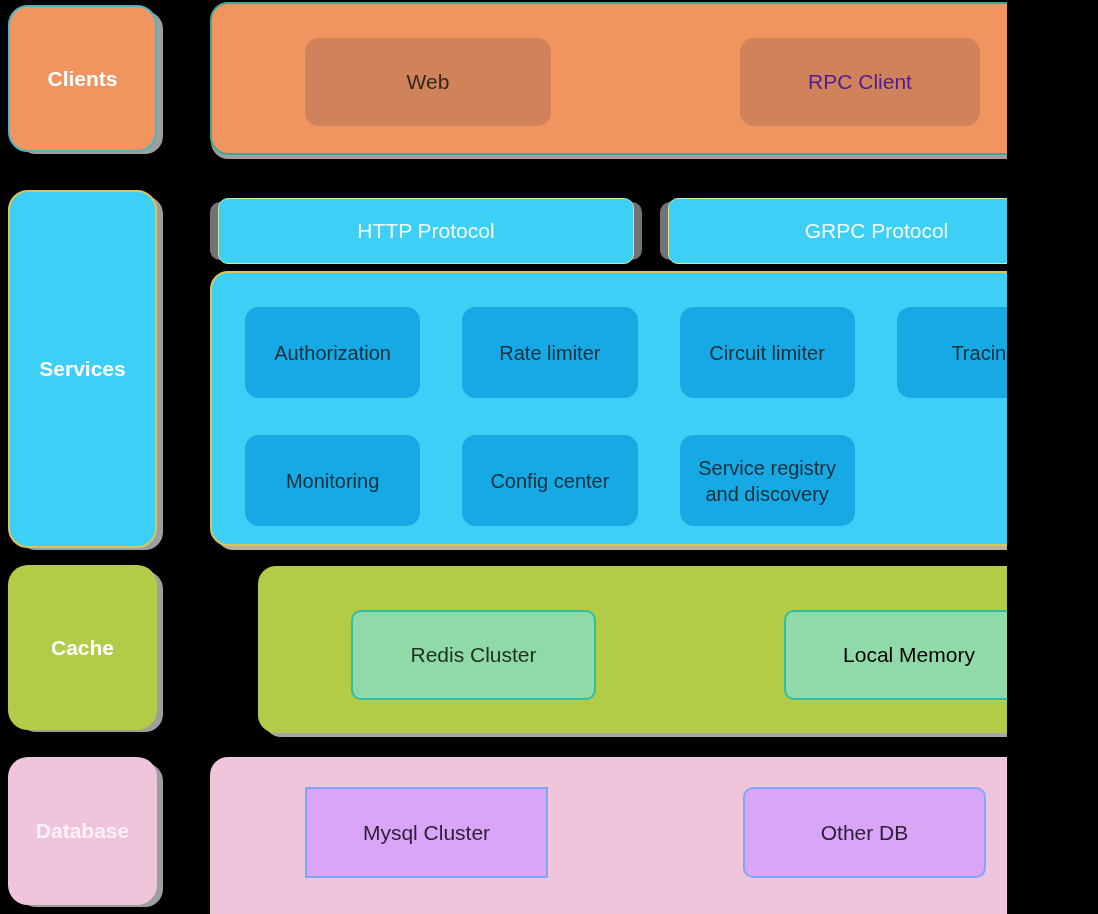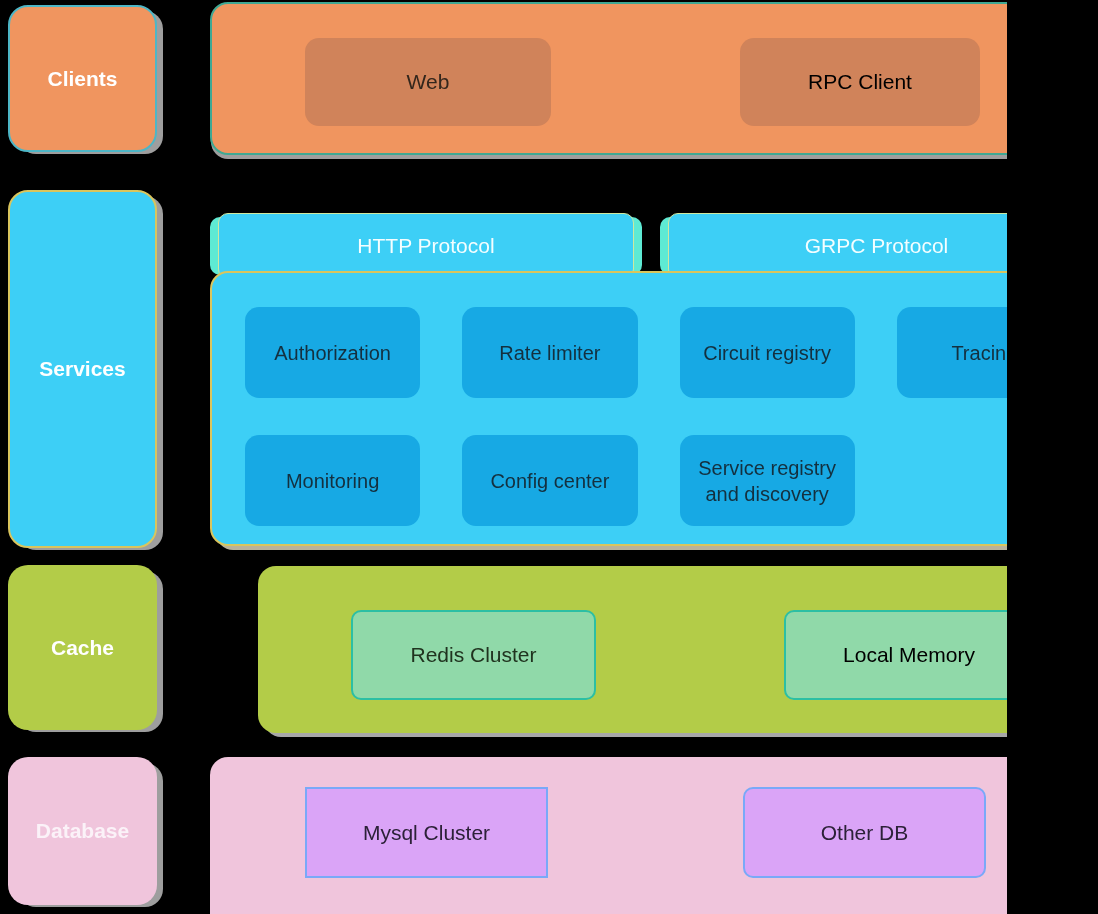--- a/index.html
+++ b/index.html
@@ -33,28 +33,28 @@
     box-shadow:5px 5px 0 -1px #a8a8a8;margin-left:48px;}
   .panel-database{top:757px;width:896px;height:157px;background:var(--database_panel);
     border-radius:18px 18px 0 0;}
 
   
   .chip{
     position:absolute;display:flex;align-items:center;justify-content:center;
     text-align:center;box-sizing:border-box;font-size:21px;border-radius:12px;
   }
   .chip-web{left:93px;top:34px;width:246px;height:88px;background:var(--clients_chip);color:#33261c;border-radius:14px;}
-  .chip-rpc{left:528px;top:34px;width:240px;height:88px;background:var(--clients_chip);color:#000000;border-radius:14px;}
+  .chip-rpc{left:528px;top:34px;width:240px;height:88px;background:var(--clients_chip);color:#4c1d95;border-radius:14px;}
   .chip-redis{left:93px;top:44px;width:245px;height:90px;background:var(--cache_chip);border:2px solid var(--cache_chip_border);color:#20331f;border-radius:10px;}
   .chip-local{left:526px;top:44px;width:250px;height:90px;background:var(--cache_chip);border:2px solid var(--cache_chip_border);color:#000000;border-radius:10px;}
   .chip-mysql{left:95px;top:30px;width:243px;height:91px;background:var(--database_chip);border:2px solid var(--database_chip_border);color:#2c2138;border-radius:0;}
   .chip-other{left:533px;top:30px;width:243px;height:91px;background:var(--database_chip);border:2px solid var(--database_chip_border);color:#2c2138;border-radius:10px;}
 
   
-  .protocol{position:absolute;top:217px;height:58px;background:#5eead4;border-radius:10px;}
+  .protocol{position:absolute;top:202px;height:58px;background:#737373;border-radius:10px;}
   .protocol-http{left:210px;width:432px;}
   .protocol-grpc{left:660px;width:433px;}
   .protocol .face{
     position:absolute;left:8px;right:8px;top:-4px;bottom:-4px;
     background:var(--services_panel);border:1px solid #cfe8a0;border-radius:10px;
     display:flex;align-items:center;justify-content:center;
     color:#f4feff;font-size:21px;box-sizing:border-box;
   }
 
   
@@ -109,21 +109,21 @@
 
   <div class="panel panel-services">
     <div class="svc-grid">
       <div class="svc-chip">
         <span>Authorization</span>
       </div>
       <div class="svc-chip">
         <span>Rate limiter</span>
       </div>
       <div class="svc-chip">
-        <span>Circuit registry</span>
+        <span>Circuit limiter</span>
       </div>
       <div class="svc-chip">
         <span>Tracing</span>
       </div>
       <div class="svc-chip">
         <span>Monitoring</span>
       </div>
       <div class="svc-chip">
         <span>Config center</span>
       </div>

